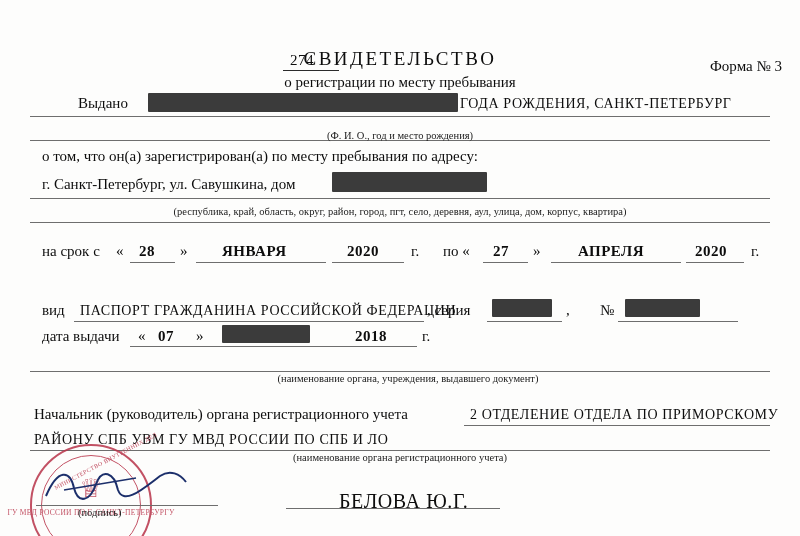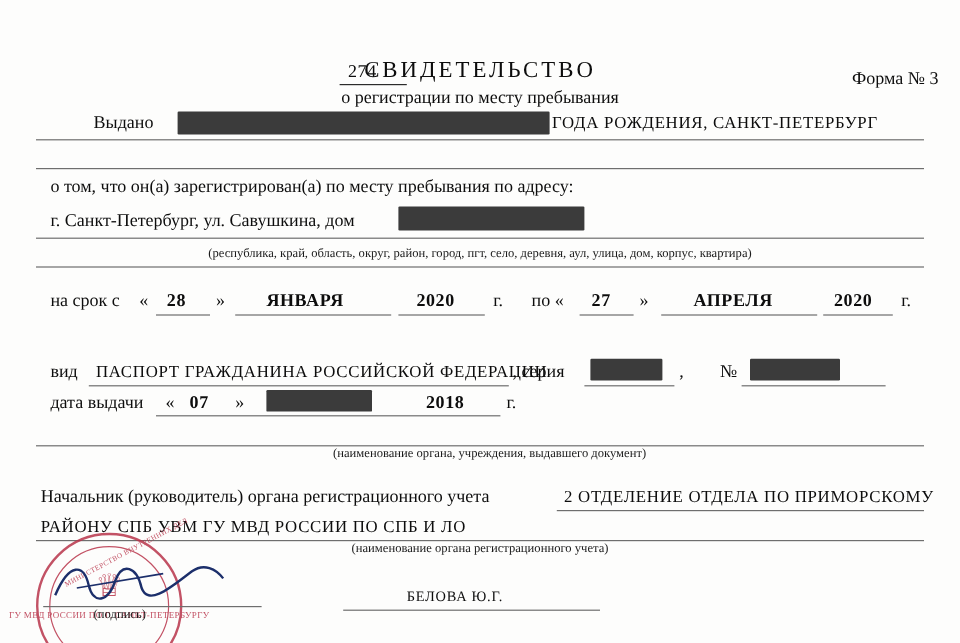--- a/index.html
+++ b/index.html
@@ -164,20 +164,21 @@
   <div class="cert-number-underline"></div>
 
   <div class="subtitle">о регистрации по месту пребывания</div>
 
   <div class="txt" style="left:78px; top:95px;">Выдано</div>
   <div class="redact" style="left:148px; top:93px; width:310px; height:19px;"></div>
   <div class="txt caps" style="left:460px; top:96px; font-size:14px;">ГОДА РОЖДЕНИЯ, САНКТ-ПЕТЕРБУРГ</div>
   <div class="rule" style="left:30px; top:116px; width:740px;"></div>
 
   <div class="rule" style="left:30px; top:140px; width:740px;"></div>
+  <div class="small" style="left:0; right:0; top:130px; text-align:center;">(Ф. И. О., год и место рождения)</div>
 
   <div class="txt" style="left:42px; top:148px;">о том, что он(а) зарегистрирован(а) по месту пребывания по адресу:</div>
 
   <div class="txt" style="left:42px; top:176px;">г. Санкт-Петербург, ул. Савушкина, дом</div>
   <div class="redact" style="left:332px; top:172px; width:155px; height:20px;"></div>
   <div class="rule" style="left:30px; top:198px; width:740px;"></div>
 
   <div class="small" style="left:0; right:0; top:206px; text-align:center;">(республика, край, область, округ, район, город, пгт, село, деревня, аул, улица, дом, корпус, квартира)</div>
   <div class="rule" style="left:30px; top:222px; width:740px;"></div>
 
@@ -240,17 +241,17 @@
 
   </div>
 
   <svg class="sig-scribble" viewBox="0 0 150 44">
     <path d="M6 34 C 18 6, 30 8, 34 26 C 38 42, 50 40, 56 22 C 62 6, 74 10, 78 28 C 84 44, 104 26, 120 14 C 130 7, 140 12, 146 20" fill="none" stroke="#1c2f6b" stroke-width="2"></path>
     <path d="M24 28 L 96 16" fill="none" stroke="#1c2f6b" stroke-width="1.4"></path>
   </svg>
   <div class="rule" style="left:36px; top:505px; width:182px;"></div>
   <div class="small" style="left:78px; top:507px;">(подпись)</div>
 
-  <div class="txt caps" style="left:339px; top:490px; font-size:12px;">БЕЛОВА Ю.Г.</div>
+  <div class="txt caps" style="left:339px; top:490px; font-size:20px;">БЕЛОВА Ю.Г.</div>
   <div class="rule" style="left:286px; top:508px; width:214px;"></div>
   <div class="small" style="left:352px; top:510px;margin-top:48px;">(фамилия)</div>
 
 </div>
 
 </body></html>

